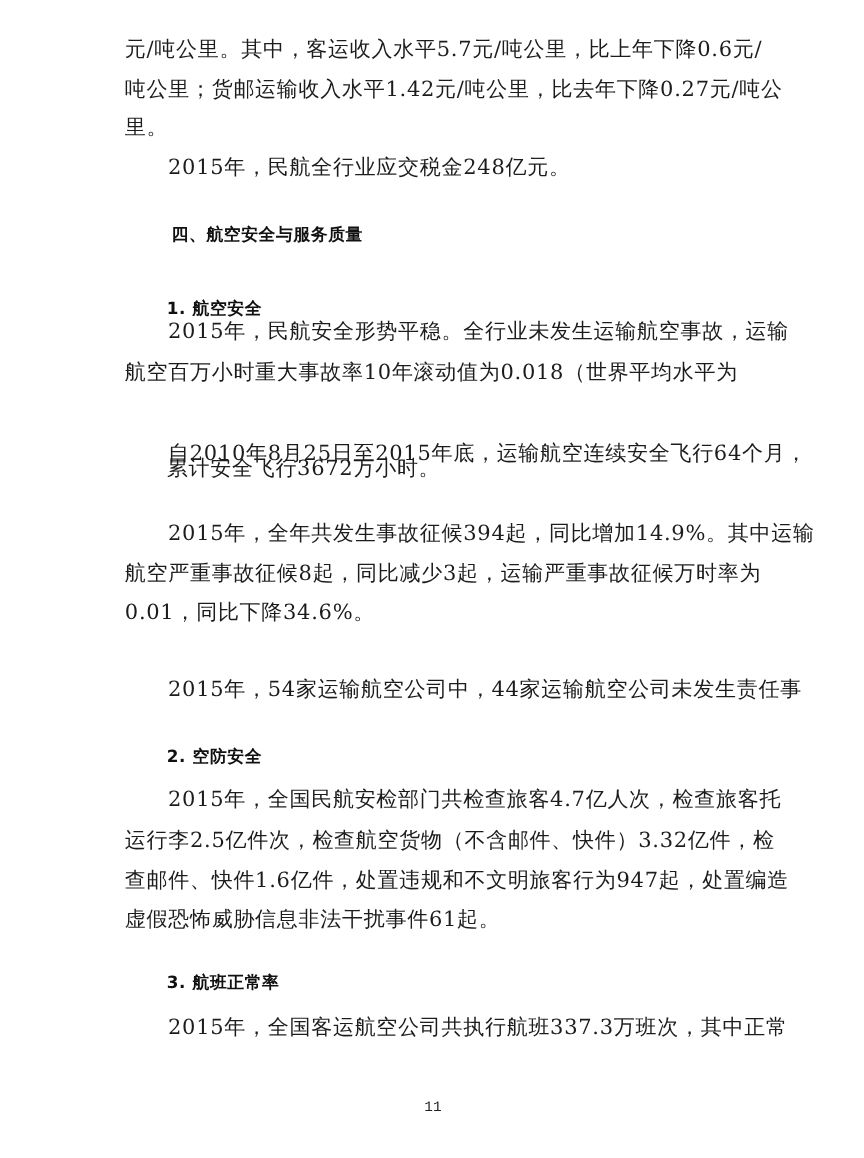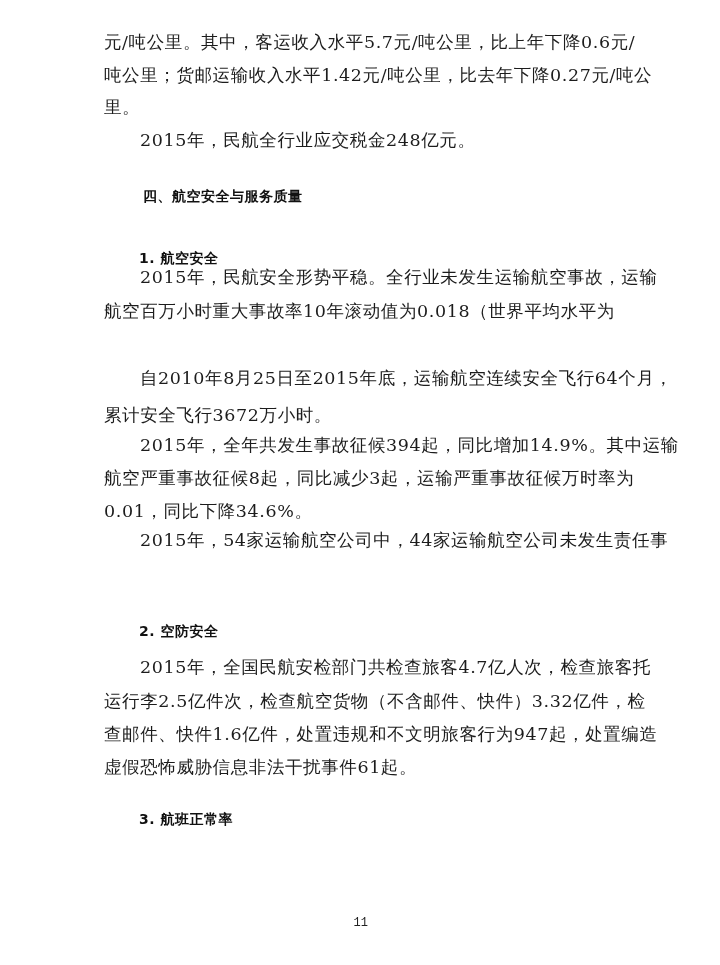--- a/index.html
+++ b/index.html
@@ -68,33 +68,34 @@
   <div class="line indent" style="top:129px;">2015年，民航全行业应交税金248亿元。</div>
 
   <div class="heading h-section" style="top:185px;">四、航空安全与服务质量</div>
 
   <div class="heading h-sub" style="top:230px;margin-top:17px;">1. 航空安全</div>
 
   <div class="line indent" style="top:266px;">2015年，民航安全形势平稳。全行业未发生运输航空事故，运输</div>
   <div class="line" style="top:300px;">航空百万小时重大事故率10年滚动值为0.018（世界平均水平为</div>
 
   <div class="line indent" style="top:367px;">自2010年8月25日至2015年底，运输航空连续安全飞行64个月，</div>
-  <div class="line" style="top:404px;">累计安全飞行3672万小时。</div>
+  <div class="line" style="top:380px;margin-left:35px;">累计安全飞行3672万小时。</div>
 
   <div class="line indent" style="top:434px;">2015年，全年共发生事故征候394起，同比增加14.9%。其中运输</div>
   <div class="line" style="top:467px;">航空严重事故征候8起，同比减少3起，运输严重事故征候万时率为</div>
   <div class="line" style="top:500px;">0.01，同比下降34.6%。</div>
 
-  <div class="line indent" style="top:529px;">2015年，54家运输航空公司中，44家运输航空公司未发生责任事</div>
+  <div class="line indent" style="top:564px;">2015年，54家运输航空公司中，44家运输航空公司未发生责任事</div>
 
   <div class="heading h-sub" style="top:620px;">2. 空防安全</div>
 
   <div class="line indent" style="top:656px;">2015年，全国民航安检部门共检查旅客4.7亿人次，检查旅客托</div>
   <div class="line" style="top:690px;">运行李2.5亿件次，检查航空货物（不含邮件、快件）3.32亿件，检</div>
   <div class="line" style="top:723px;">查邮件、快件1.6亿件，处置违规和不文明旅客行为947起，处置编造</div>
   <div class="line" style="top:756px;">虚假恐怖威胁信息非法干扰事件61起。</div>
 
   <div class="heading h-sub" style="top:808px;">3. 航班正常率</div>
 
+  <div class="line indent" style="top:846px;">2015年，全国客运航空公司共执行航班337.3万班次，其中正常</div>
 
   <div class="page-number">11</div>
 
 </div>
 
 </body></html>

